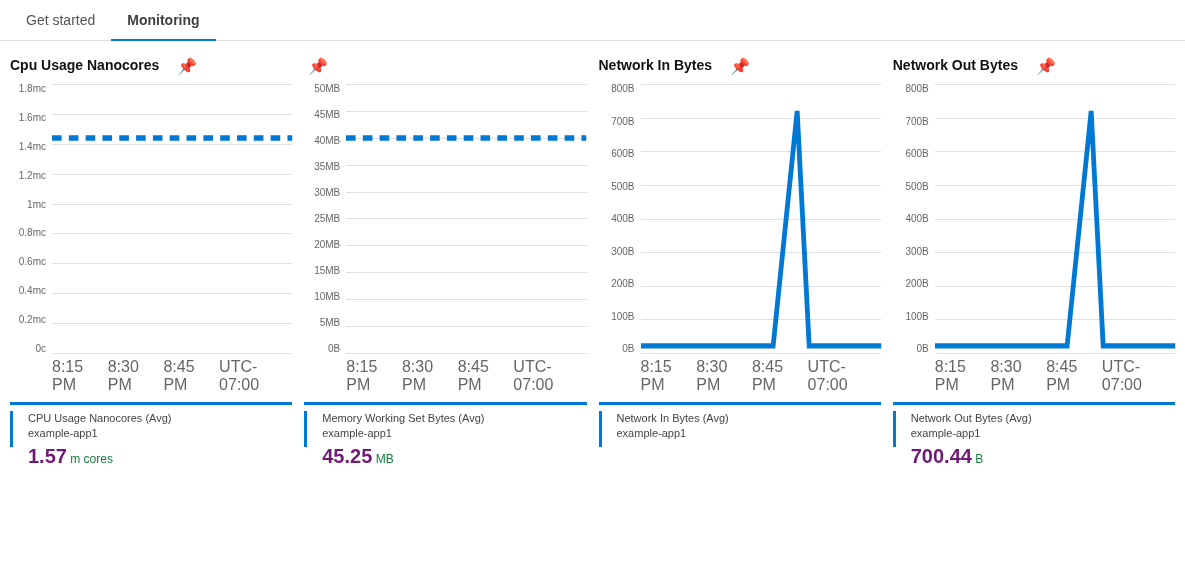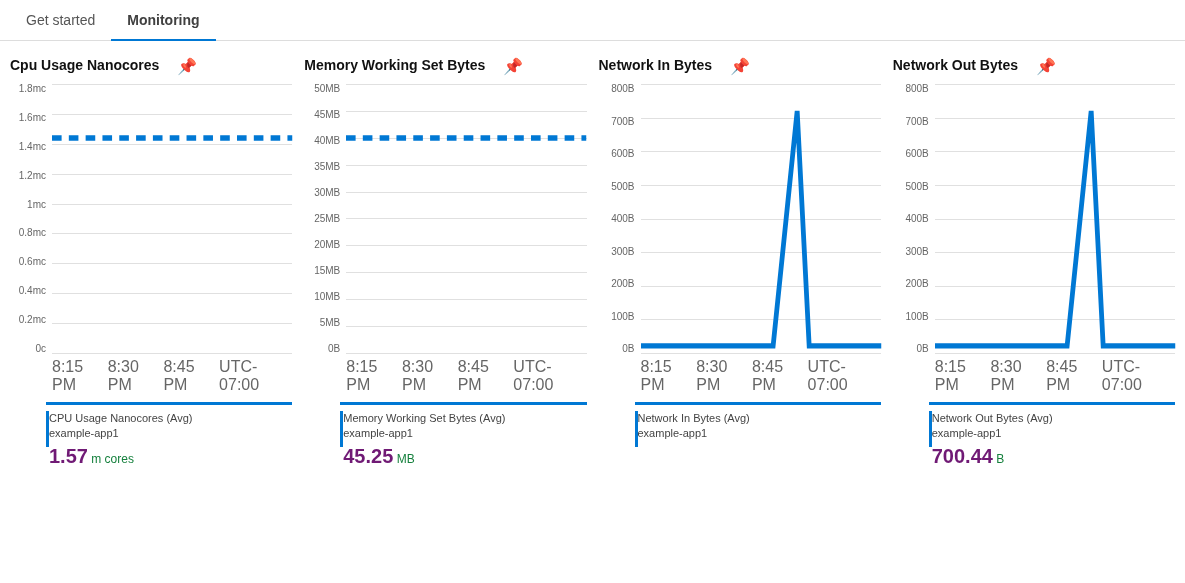--- a/index.html
+++ b/index.html
@@ -113,24 +113,23 @@
       font-size: 16px;
       color: #666;
       margin-top: 4px;
       padding-left: 42px;
     }
 
     .chart-legend {
       margin-top: 8px;
       display: flex;
       align-items: flex-start;
-      gap: 0;
+      gap: 15px;
       border-top: 3px solid #0078d4;
       padding-top: 6px;
-      margin-left: 36px;
     }
     .legend-bar {
       width: 3px;
       height: 36px;
       background: #0078d4;
       flex-shrink: 0;
     }
     .legend-text { font-size: 11px; color: #444; line-height: 1.4; }
     .legend-value { font-size: 20px; font-weight: 700; color: #701a75; }
     .legend-unit { font-size: 12px; font-weight: 400; color: #15803d; }
@@ -190,21 +189,20 @@
         <div class="legend-bar"></div>
         <div class="legend-text">
           <div>CPU Usage Nanocores (Avg)</div>
           <div>example-app1</div>
           <div><span class="legend-value">1.57</span><span class="legend-unit"> m cores</span></div>
         </div>
       </div>
     </div>
     <div class="chart-panel">
       <div class="chart-header">
-        <span class="chart-title">Memory Working Set Bytes</span>
         <span class="pin-icon">📌</span>
       </div>
       <div class="chart-inner">
         <div class="y-axis">
           <div class="y-label">50MB</div>
           <div class="y-label">45MB</div>
           <div class="y-label">40MB</div>
           <div class="y-label">35MB</div>
           <div class="y-label">30MB</div>
           <div class="y-label">25MB</div>

